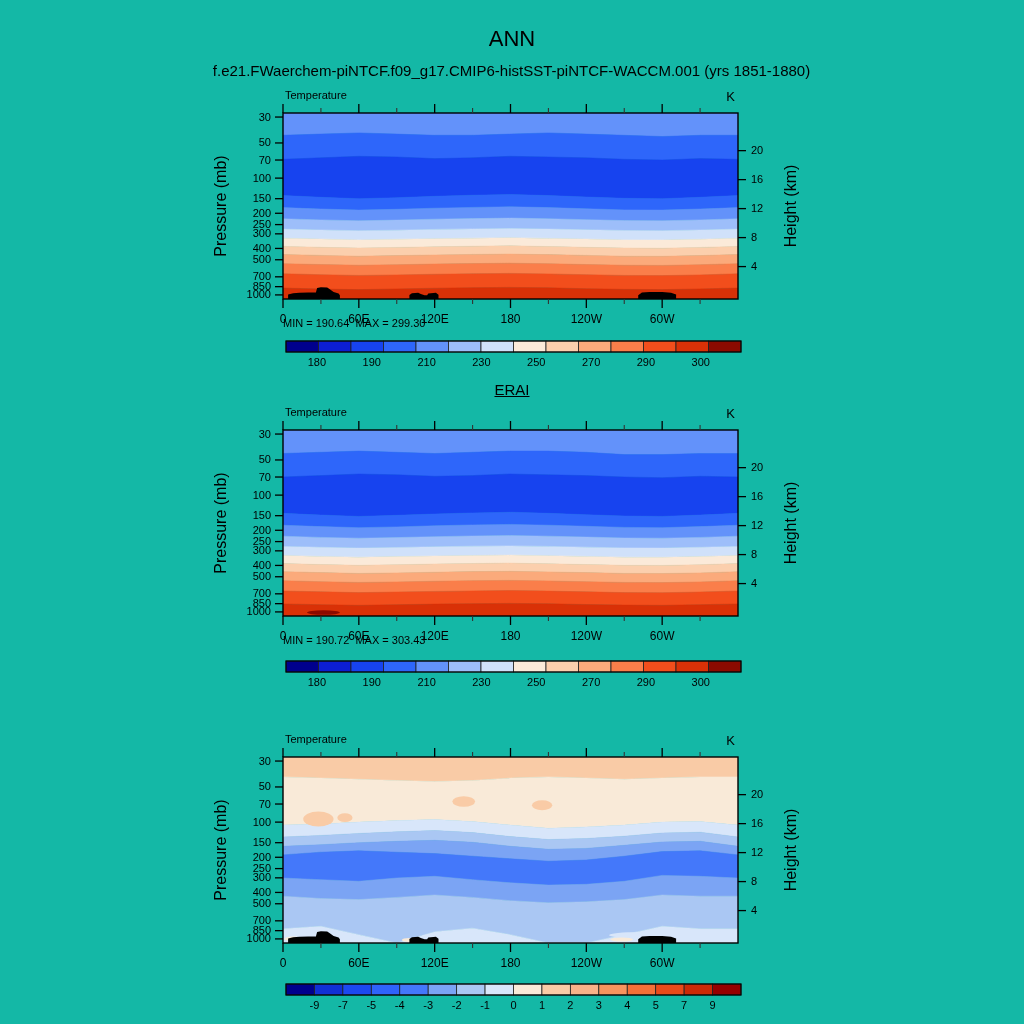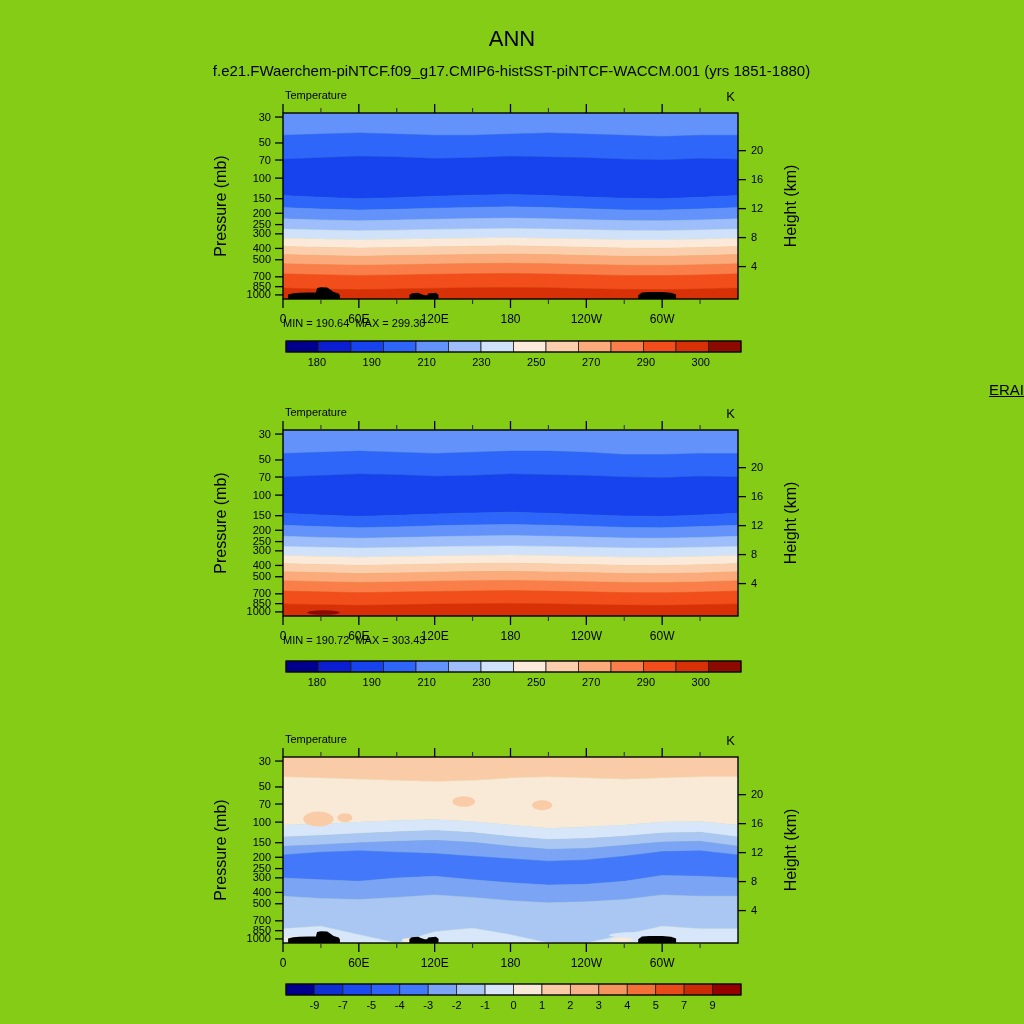--- a/index.html
+++ b/index.html
@@ -1,21 +1,21 @@
 <!DOCTYPE html>
 <html><head>
 <meta charset="utf-8">
 <style>
   html,body{margin:0;padding:0;background:#fff;}
-  #fig{position:relative;width:1024px;height:1024px;background:#84cc16;
+  #fig{position:relative;width:1024px;height:1024px;background:#14b8a6;
        font-family:"Liberation Sans",sans-serif;color:#000;overflow:hidden;}
   .abs{position:absolute;}
   .t-main{top:26px;left:0;width:1024px;text-align:center;font-size:22px;}
   .t-sub{top:62px;left:0;width:1023px;text-align:center;font-size:15px;}
-  .p-title{left:0;width:1024px;text-align:right;font-size:15px;text-decoration:underline;}
+  .p-title{left:0;width:1024px;text-align:center;font-size:15px;text-decoration:underline;}
   .plot-label{left:285px;font-size:11px;}
   .units-label{left:283px;width:452px;text-align:right;font-size:13px;}
   .y-title{font-size:16px;transform:translate(-50%,-50%) rotate(-90deg);white-space:nowrap;}
   .stats{left:283px;width:455px;text-align:left;font-size:11px;white-space:pre;}
   svg text{font-family:"Liberation Sans",sans-serif;fill:#000;}
 </style>
 </head>
 <body>
 
 <div id="fig">

